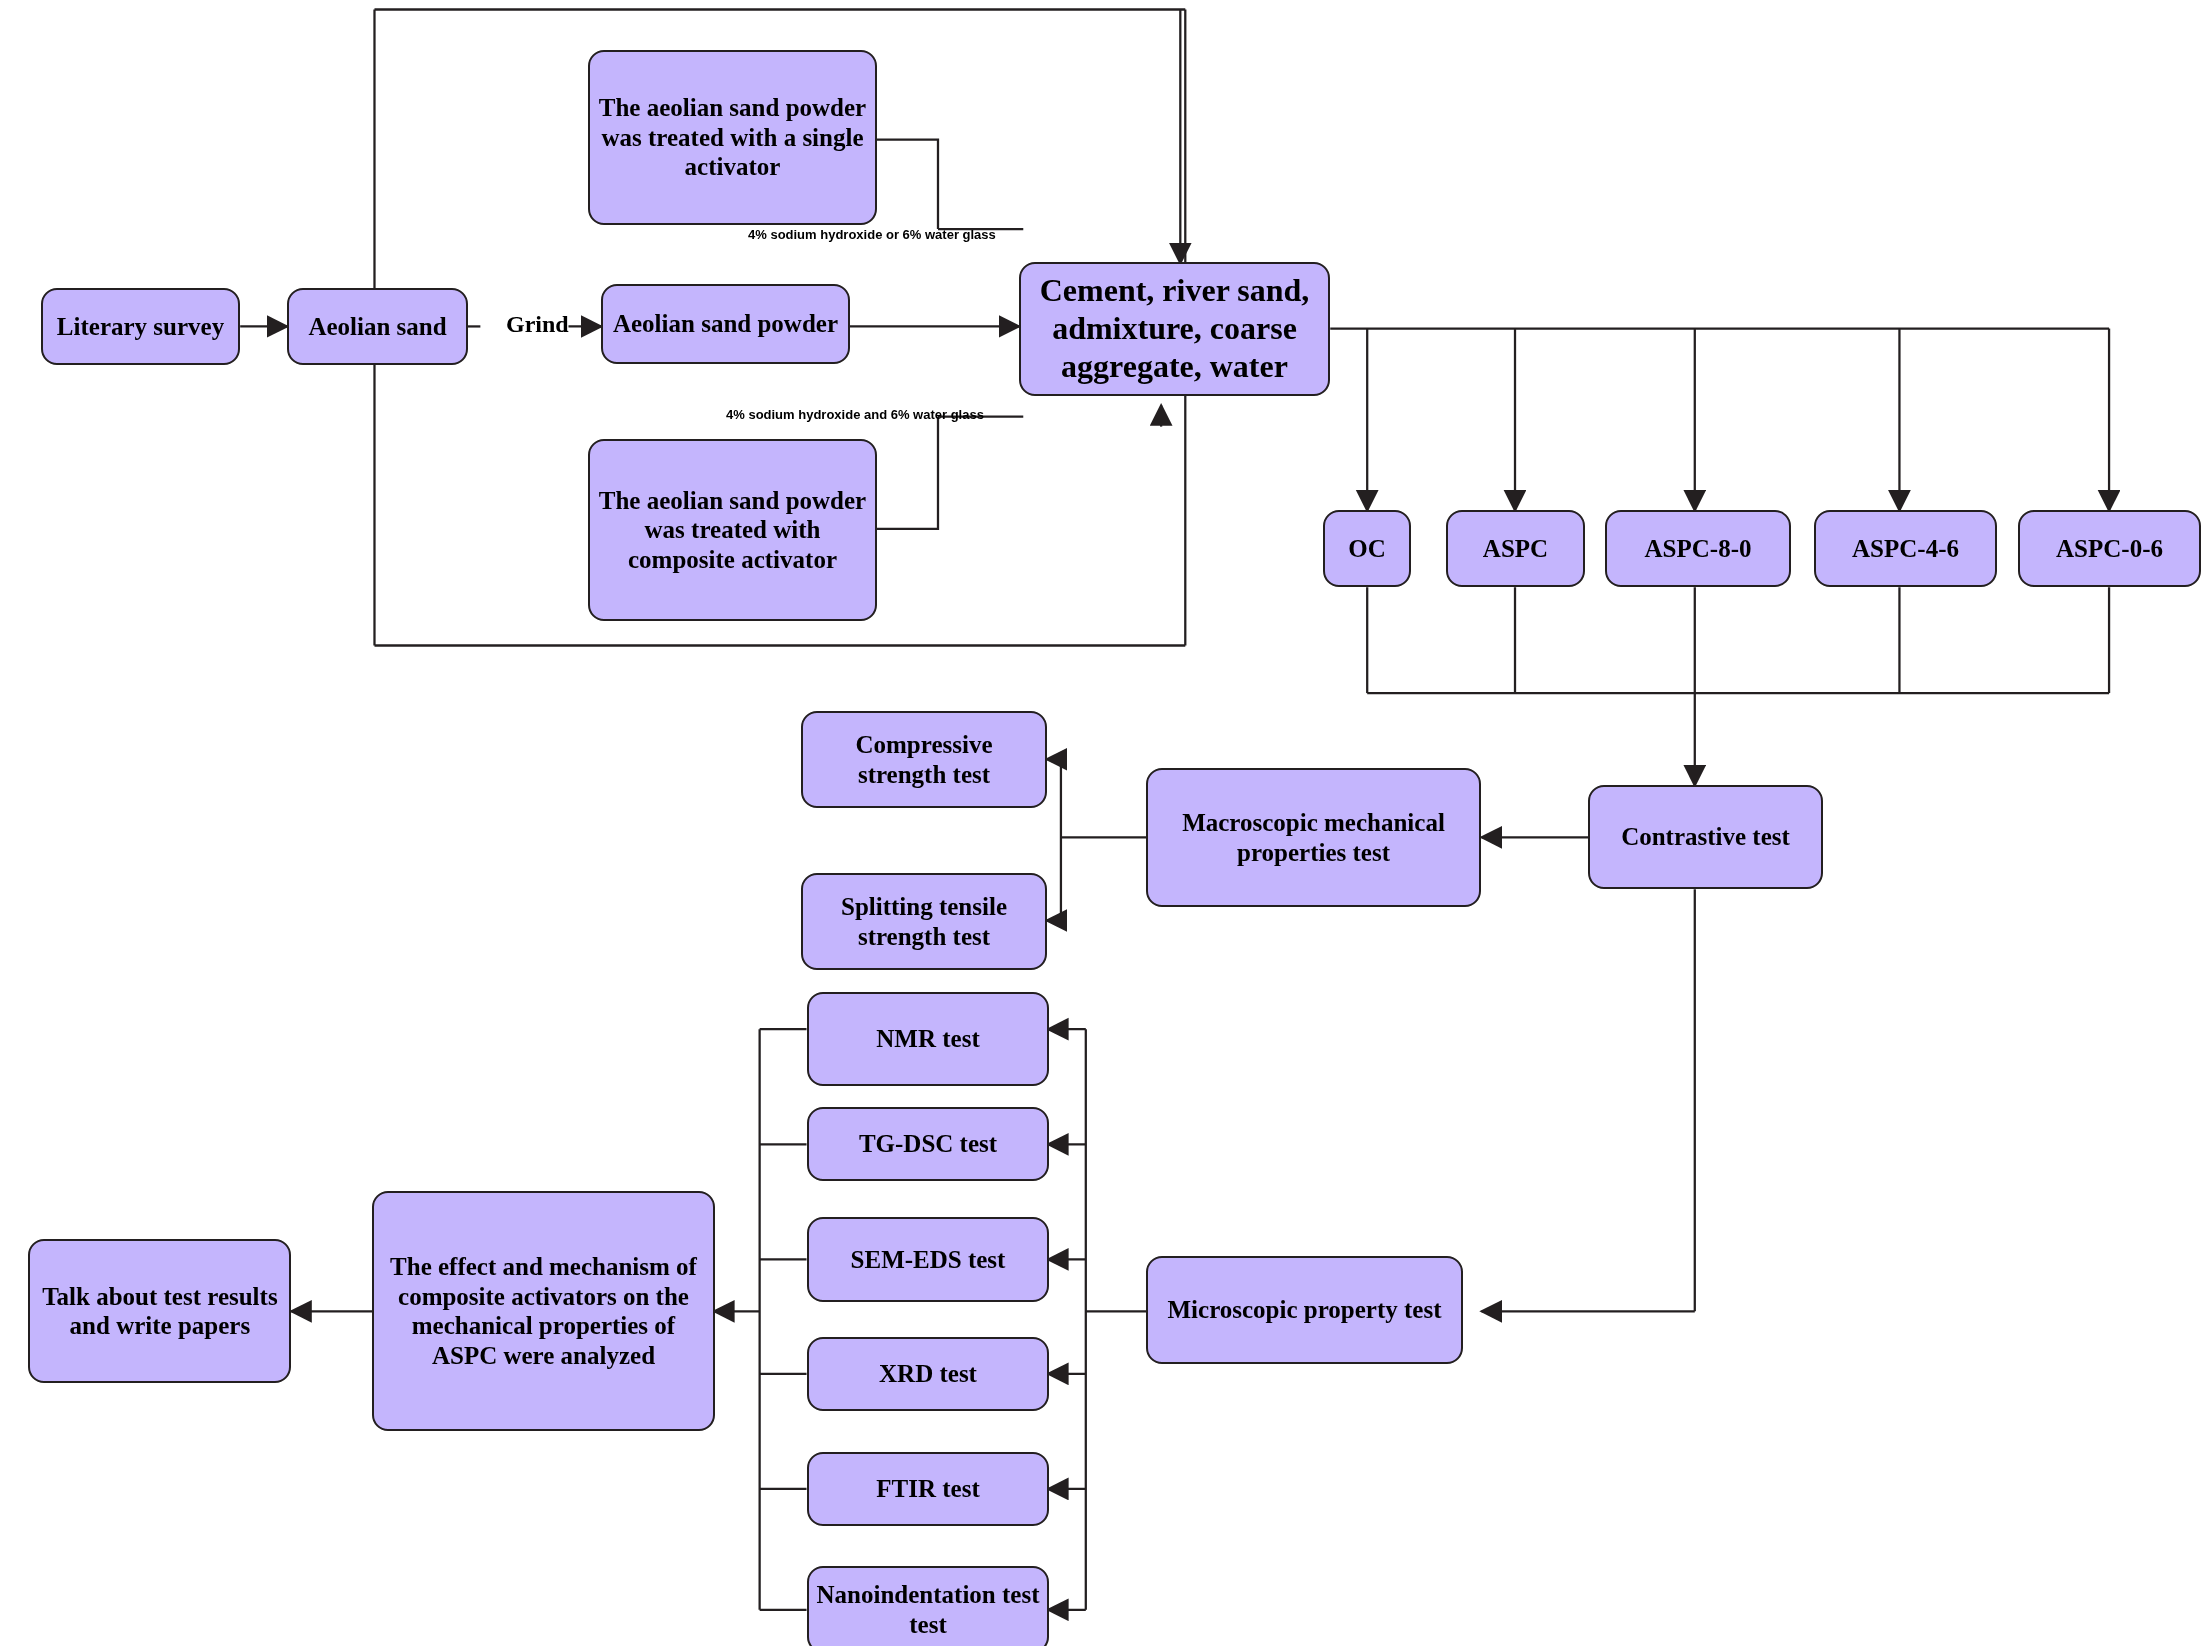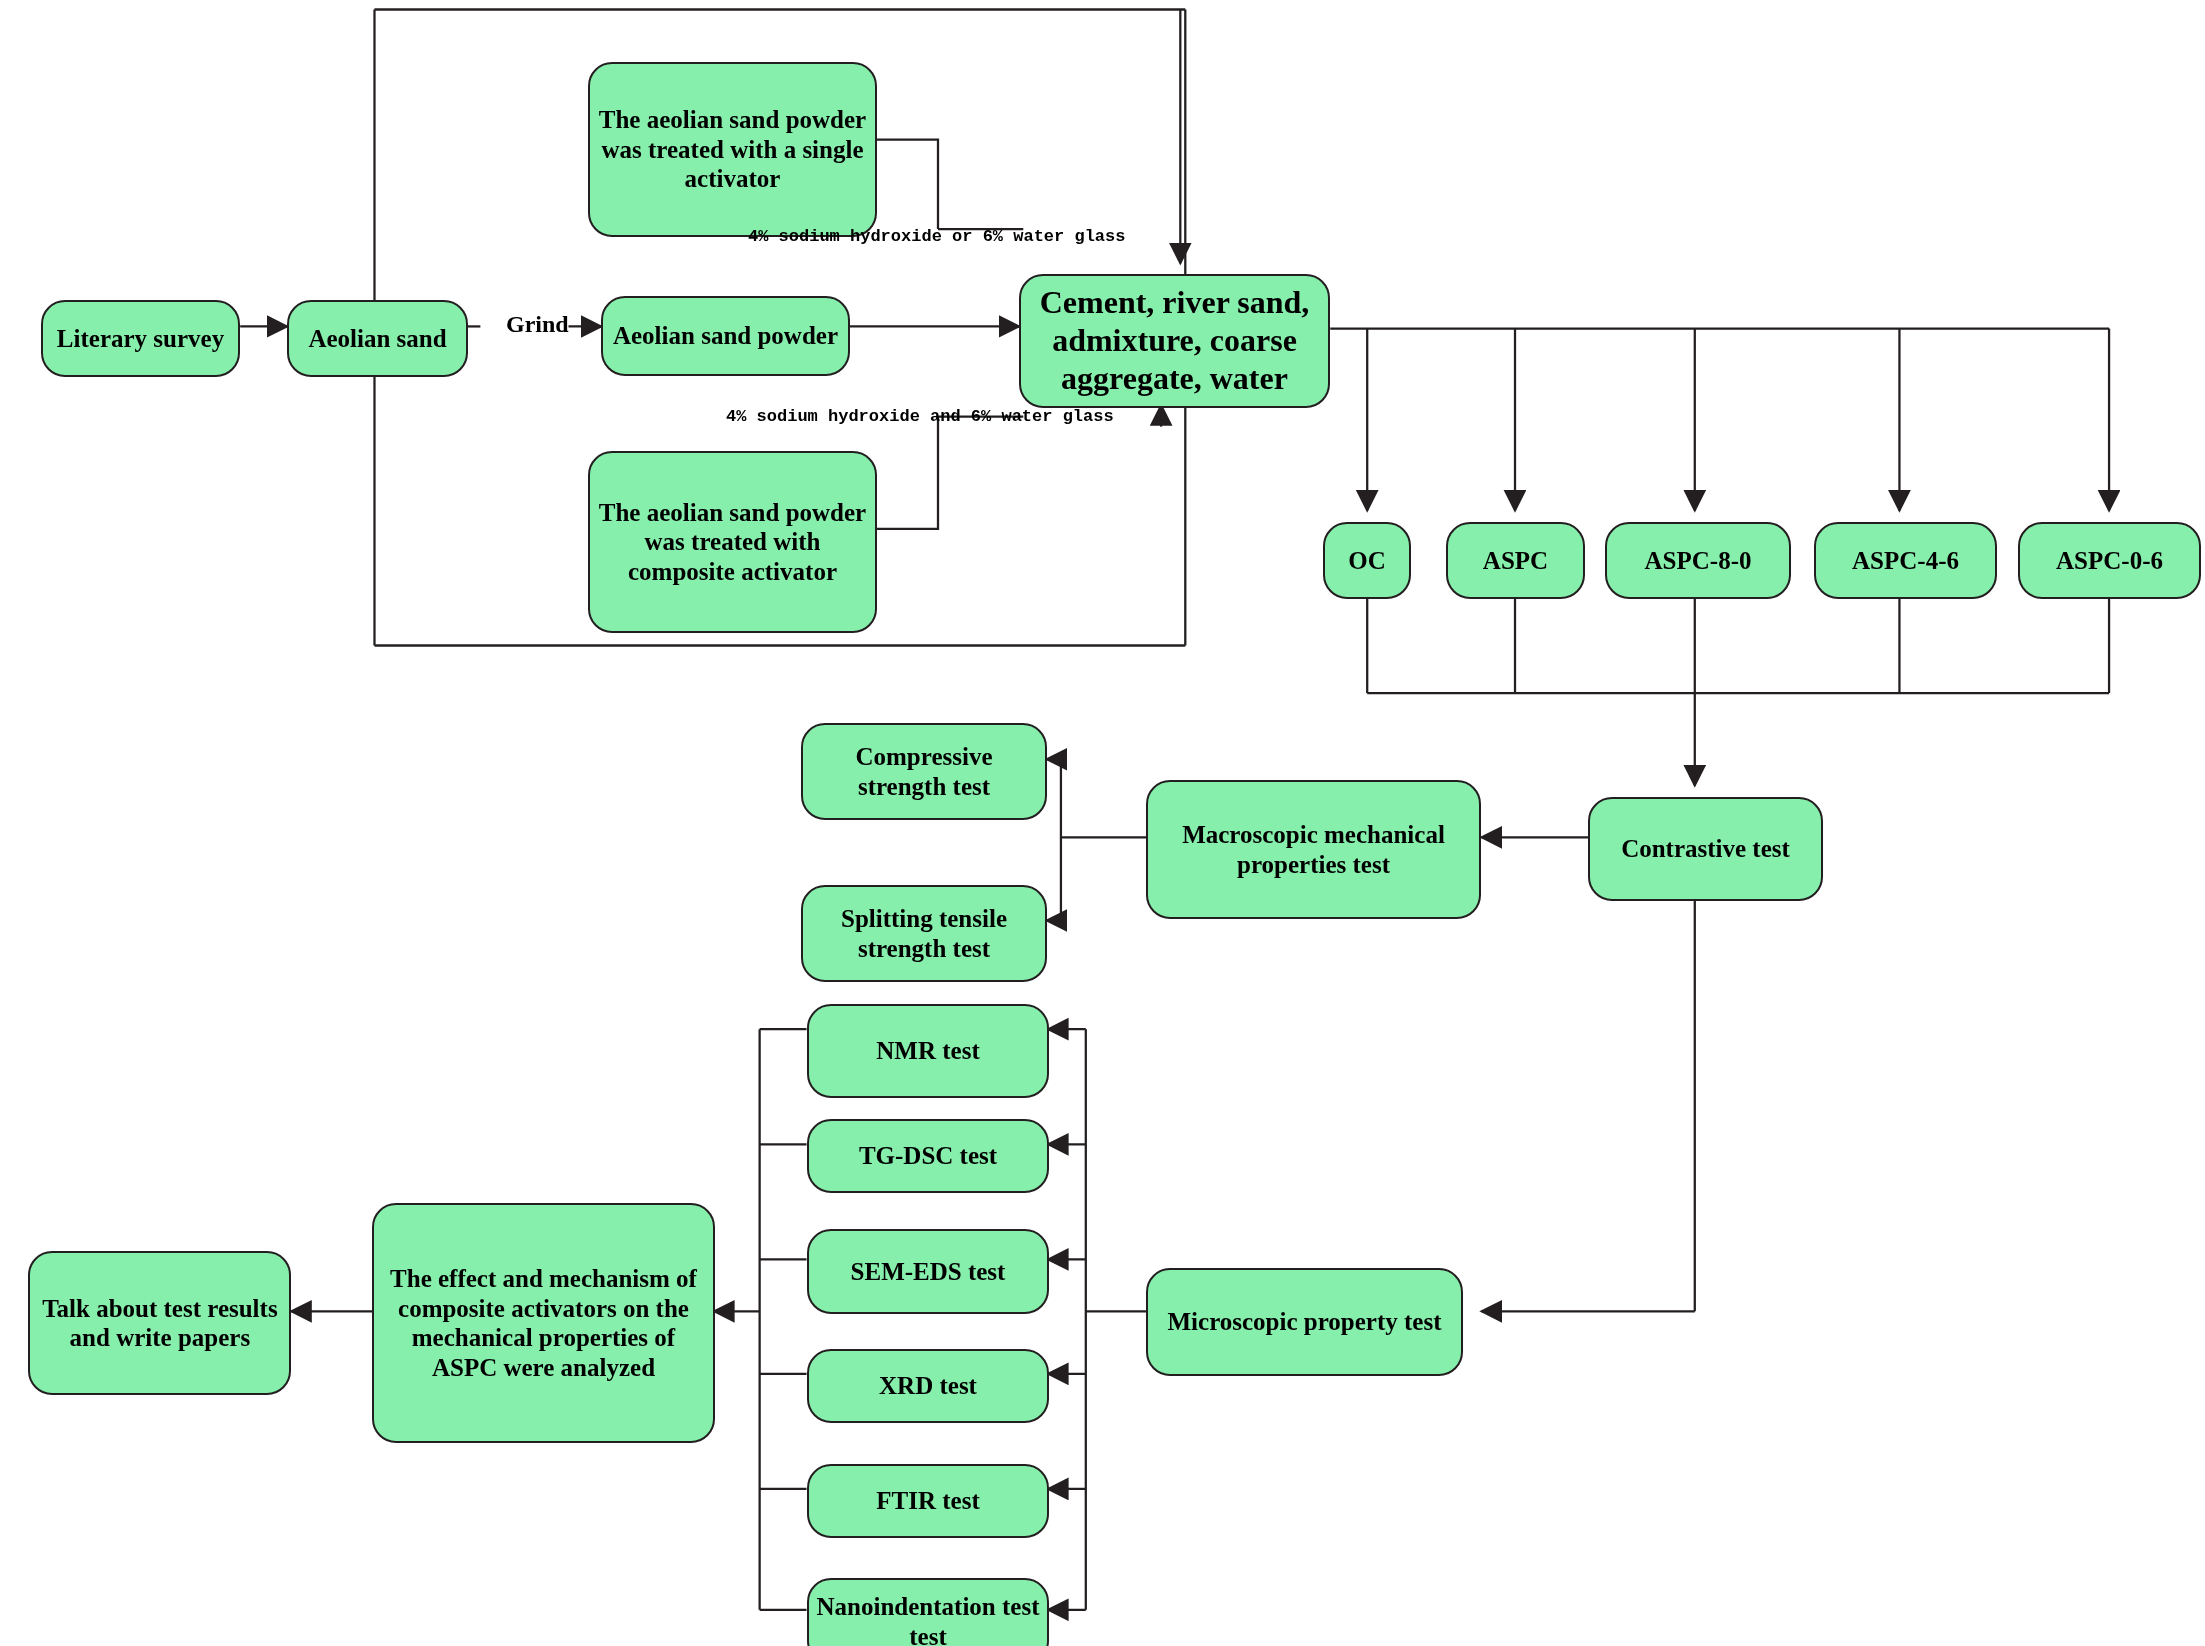--- a/index.html
+++ b/index.html
@@ -12,43 +12,42 @@
     width: 2205px;
     height: 1647px;
     background: #ffffff;
     font-family: "Liberation Serif", serif;
     overflow: hidden;
   }
   .node {
     position: absolute;
     box-sizing: border-box;
     border: 2.8px solid #231f20;
-    border-radius: 24px;
-    background: #86efac;
+    border-radius: 16px;
+    background: #c4b5fd;
     display: flex;
     align-items: center;
     justify-content: center;
     text-align: center;
     font-weight: bold;
     color: #000000;
     line-height: 1.18;
     padding: 1.4px 5.7px;
-    margin-top: 12px;
   }
   .node span {
     display: block;
     width: 100%;
   }
   .n-md { font-size: 25px; }
   .n-lg { font-size: 32px; }
 
   .edge-label {
     position: absolute;
-    font-family: Liberation Mono, monospace;
-    font-size: 17px;
+    font-family: Liberation Sans, sans-serif;
+    font-size: 13px;
     font-weight: bold;
     color: #000000;
     white-space: nowrap;
   }
   .grind-label {
     position: absolute;
     font-family: "Liberation Serif", serif;
     font-size: 24px;
     font-weight: bold;
     color: #000000;

